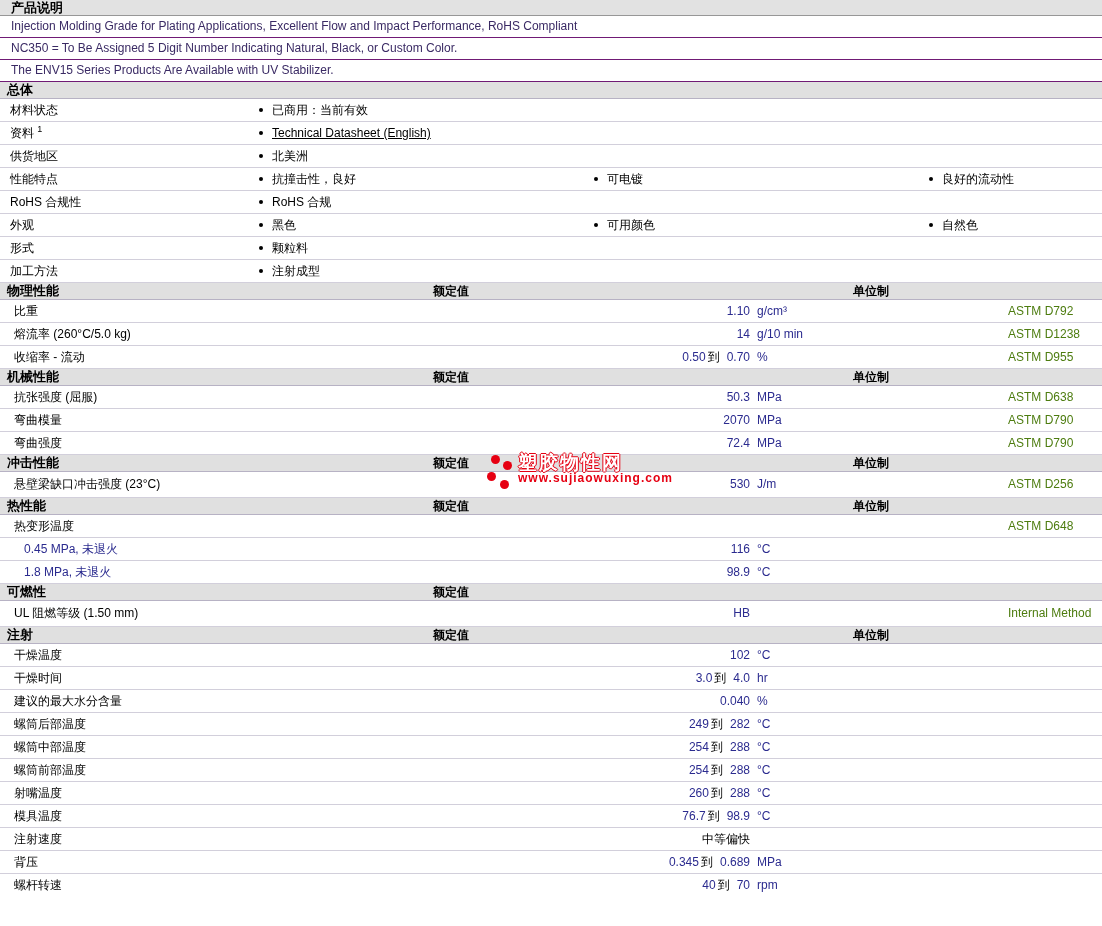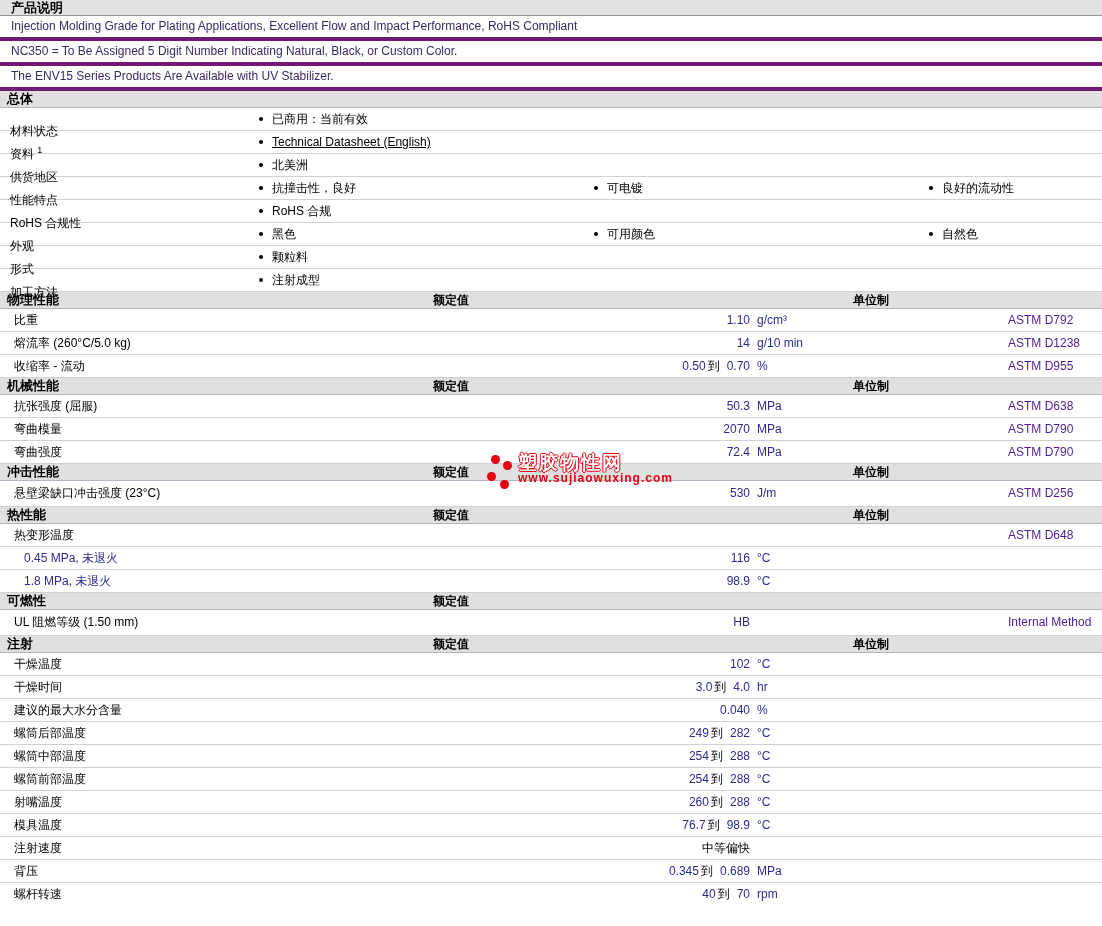--- a/index.html
+++ b/index.html
@@ -4,52 +4,52 @@
 <style>
   html,body{margin:0;padding:0;background:#fff;}
   body{width:1102px;font-family:"Liberation Sans","DejaVu Sans",sans-serif;font-size:12px;color:#000;}
   .sheet{position:relative;width:1102px;}
 
   
   .hbar{height:16px;line-height:16px;background:#e2e2e2;border-bottom:1px solid #979797;
         font-weight:bold;font-size:13px;padding-left:11px;box-sizing:border-box;}
 
   
-  .desc-row{height:21px;line-height:21px;padding-left:11px;color:#3a2a64;border-bottom:4px solid #701a75;}
+  .desc-row{height:21px;line-height:21px;padding-left:11px;color:#3a2a64;border-bottom:1px solid #701a75;}
 
   
   .sbar{display:grid;grid-template-columns:385px 365px 250px auto;height:16px;line-height:16px;
         background:#e0e0e0;border-bottom:1px solid #b7b2c4;font-weight:bold;gap:48px;}
   .sbar .s-title{padding-left:7px;font-size:13px;}
   .sbar .h-val{text-align:left;}
   .sbar .h-unit{padding-left:7px;}
   .sbar .h-method{padding-left:8px;}
 
   
   .grow{display:grid;grid-template-columns:258px 335px 335px auto;height:22px;line-height:22px;
         border-bottom:1px solid #d2cfdb;}
-  .g-label{padding-left:10px;margin-top:12px;}
+  .g-label{padding-left:10px;}
   .g-label sup{font-size:9px;line-height:1;}
   .blt{display:inline-block;width:4px;height:4px;border-radius:50%;background:#000;
        margin:0 9px 2px 1px;vertical-align:middle;}
   .g-item .txt{color:#000;}
   a.link{color:#0000cc;text-decoration:underline;cursor:pointer;}
 
   
   .prow{display:grid;grid-template-columns:385px 365px 250px auto;height:22px;line-height:22px;
         border-bottom:1px solid #d2cfdb;}
   .prow.tall{height:25px;line-height:25px;}
   .c-label{padding-left:14px;}
   .c-label.ind{padding-left:24px;color:#2b2b8f;}
   .c-val{text-align:right;color:#2b2b8f;}
   .c-val .to{color:#000;}
   .c-val .to:not(:empty){margin:0 7px 0 2px;}
   .c-val .tval{color:#000;}
   .c-unit{padding-left:7px;color:#2b2b8f;}
-  .c-method{padding-left:8px;color:#4c1d95;}
+  .c-method{padding-left:8px;color:#4d7c0f;}
 
   
   .watermark{position:absolute;left:483px;top:452px;display:flex;align-items:flex-start;pointer-events:none;}
   .wm-dots{position:relative;width:32px;height:40px;display:inline-block;}
   .wm-dots .d{position:absolute;width:9px;height:9px;border-radius:50%;background:#e60012;}
   .d1{left:8px;top:3px;}
   .d2{left:20px;top:9px;}
   .d3{left:4px;top:20px;}
   .d4{left:17px;top:28px;}
   .wm-text{display:inline-block;margin-left:3px;}

